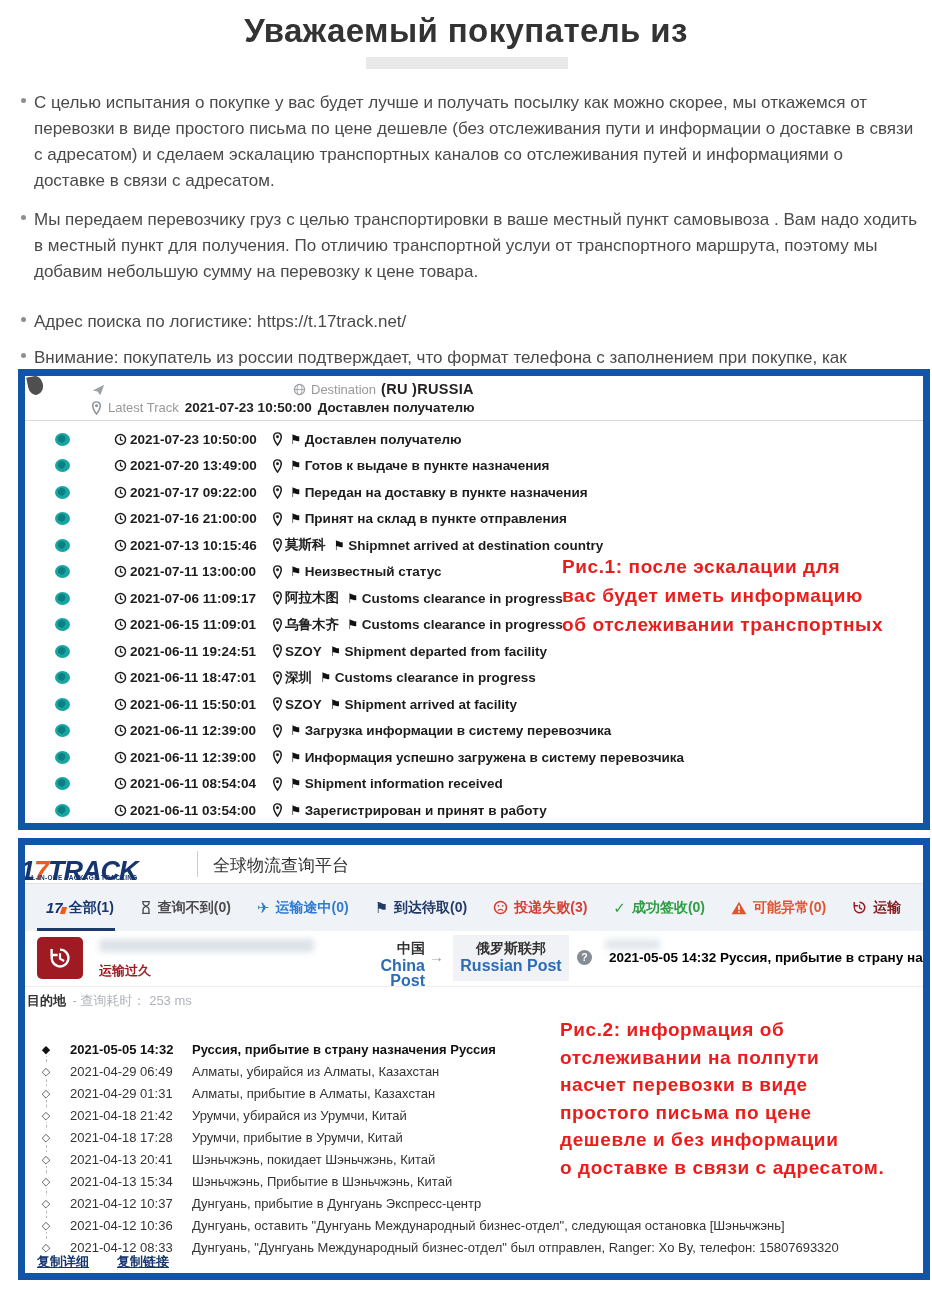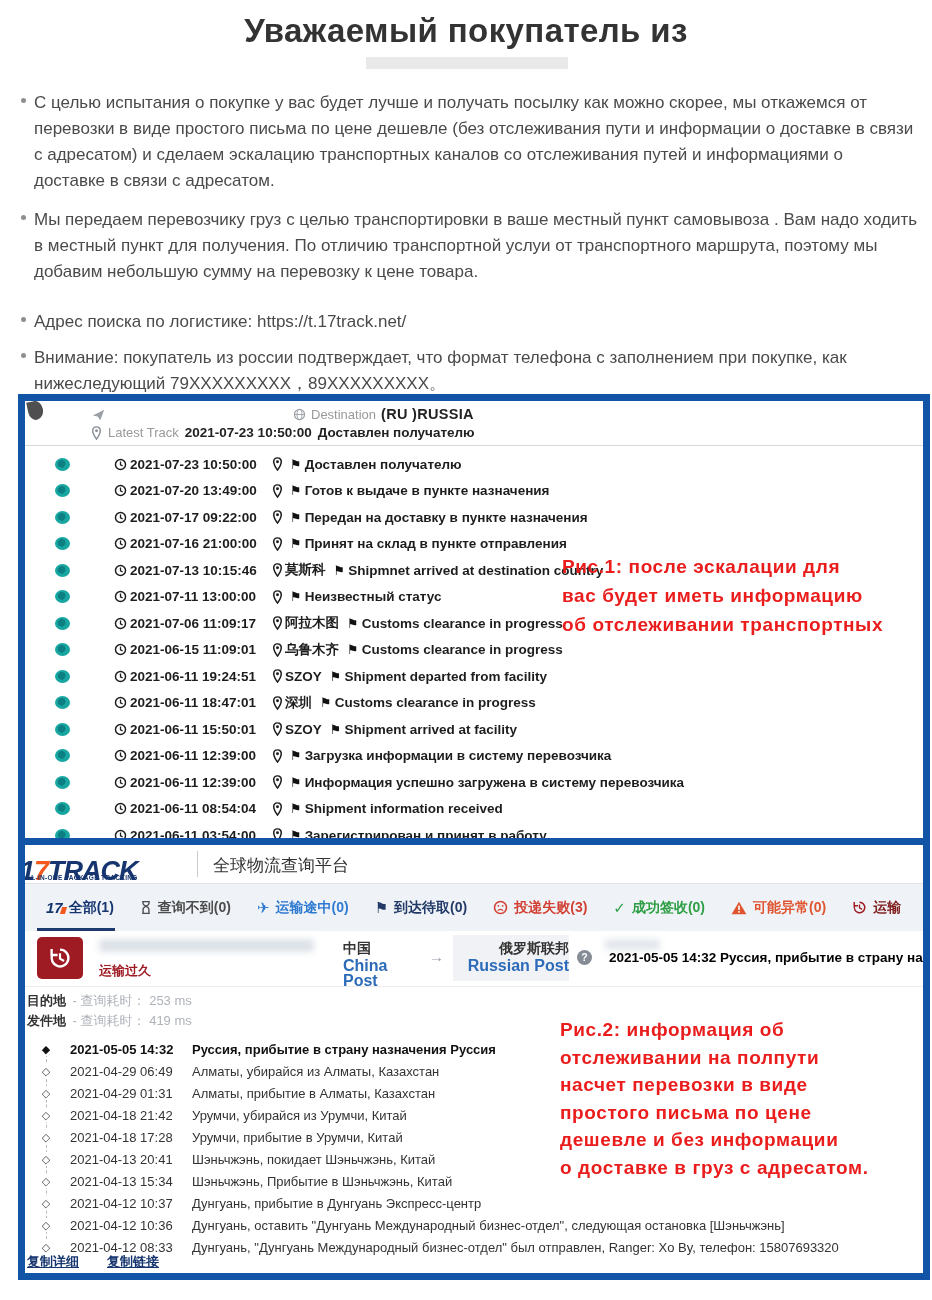--- a/index.html
+++ b/index.html
@@ -12,21 +12,21 @@
   .title-bar{position:absolute;top:57px;left:366px;width:202px;height:12px;background:#e9e9e9;}
   .bullets{position:absolute;top:90px;left:18px;width:900px;}
   .bullet{position:relative;padding-left:16px;font-size:17px;line-height:26px;color:#4a4a4a;margin:0 0 13px 0;}
   .bullet::before{content:'';position:absolute;left:3px;top:8px;width:5px;height:5px;border-radius:50%;background:#8f8f8f;}
   .bullet:nth-child(2){margin-bottom:24px;}
   .bullet:nth-child(3){margin-bottom:10px;}
 
   
   .fig{position:absolute;left:18px;width:912px;background:#fff;border:7px solid #1254a6;
        box-sizing:border-box;overflow:hidden;}
-  #fig1{top:394px;height:461px;}
+  #fig1{top:369px;height:461px;}
   #fig2{top:838px;height:442px;}
 
   
   .f1-head{position:relative;height:44px;border-bottom:1px solid #d9d9d9;}
   .comma{position:absolute;left:3px;top:0;width:15px;height:19px;background:#4f4f4f;
          border-radius:0 50% 55% 50%;transform:rotate(-12deg);}
   .pplane{position:absolute;left:66px;top:7px;}
   .dest-line{position:absolute;left:268px;top:5px;display:flex;align-items:center;gap:5px;
              font-size:13px;color:#999;}
   .dest-val{font-size:14.5px;font-weight:700;color:#222;letter-spacing:.3px;}
@@ -62,44 +62,44 @@
                   transform:skewX(-18deg);display:inline-block;}
   .gl{font-size:15px;line-height:1;}
   .chk{font-weight:800;}
 
   .f2-ship{position:relative;height:55px;background:#fff;border-bottom:1px solid #ececec;}
   .ship-ic{position:absolute;left:12px;top:6px;width:46px;height:42px;border-radius:5px;background:#9e1b23;
            display:flex;align-items:center;justify-content:center;}
   .blur1{position:absolute;left:74px;top:8px;width:215px;height:13px;background:#dde2e8;filter:blur(3px);border-radius:3px;}
   .blur2{position:absolute;left:580px;top:8px;width:55px;height:11px;background:#e3e7ec;filter:blur(3px);}
   .ship-label{position:absolute;left:74px;top:31px;font-size:13px;font-weight:700;color:#9e1b23;}
-  .orig{position:absolute;left:318px;top:7px;width:82px;text-align:left;}
+  .orig{position:absolute;left:318px;top:7px;width:82px;text-align:right;}
   .cn{font-size:14px;font-weight:700;color:#333;line-height:20px;}
   .en{font-size:16px;font-weight:700;color:#2b6bb8;line-height:15px;}
   .ship-arrow{position:absolute;left:404px;top:17px;color:#98a0aa;font-size:15px;}
   .destbox{position:absolute;left:428px;top:4px;width:116px;height:46px;background:#f1f2f5;
-           text-align:right;padding-top:3px;box-sizing:border-box;}
+           text-align:center;padding-top:3px;box-sizing:border-box;}
   .qmark{position:absolute;left:552px;top:19px;width:15px;height:15px;border-radius:50%;background:#858c96;
          color:#fff;font-size:10.5px;font-weight:700;text-align:center;line-height:15px;cursor:pointer;}
   .ship-latest{position:absolute;left:584px;top:19px;font-size:13.5px;font-weight:700;color:#000000;white-space:nowrap;}
 
   .f2-meta{position:relative;height:45px;padding-top:4px;}
   .meta-row{height:20px;font-size:13px;color:#aeb3ba;padding-left:2px;line-height:20px;}
   .meta-row b{color:#333;font-weight:700;margin-right:3px;}
 
   .f2-tl{position:relative;padding-top:2px;height:222px;box-sizing:border-box;}
   .f2-tl::before{content:'';position:absolute;left:21px;top:18px;height:185px;border-left:1px dashed #b9b9b9;}
   .tl{display:flex;align-items:center;height:22px;font-size:13px;color:#333;white-space:nowrap;}
   .tl-d{width:16px;flex:none;margin-left:13px;text-align:center;font-size:11px;color:#444;
         background:#fff;position:relative;z-index:1;line-height:14px;}
   .tl-time{margin-left:16px;width:122px;flex:none;}
   .tl.cur{font-weight:700;color:#111;}
   .tl.cur .tl-d{color:#111;}
 
-  .f2-foot{position:absolute;left:0;bottom:0;height:22px;padding-left:2px;display:flex;gap:28px;align-items:center;}
+  .f2-foot{position:absolute;left:0;bottom:0;height:22px;padding-left:12px;display:flex;gap:28px;align-items:center;}
   .flink{font-size:13px;font-weight:700;color:#16356f;text-decoration:underline;cursor:pointer;}
 
   
   .ann{position:absolute;color:#ea1c1c;font-size:19px;font-weight:700;letter-spacing:.6px;z-index:5;}
   #ann1{left:562px;top:552px;line-height:29px;}
   #ann2{left:560px;top:1016px;line-height:27.5px;}
 </style>
 </head>
 <body>
 
@@ -501,21 +501,20 @@
       <span class="ship-arrow">→</span>
       <div class="destbox">
         <div class="cn">俄罗斯联邦</div>
         <div class="en">Russian Post</div>
       </div>
       <span class="qmark">?</span>
       <div class="ship-latest">2021-05-05 14:32 Руссия, прибытие в страну на</div>
     </div>
     <div class="f2-meta">
         <div class="meta-row"><b>目的地</b> - 查询耗时： 253 ms</div>
-        <div class="meta-row"><b>发件地</b> - 查询耗时： 419 ms</div>
       </div>
     <div class="f2-tl">
         <div class="tl cur">
           <span class="tl-d">◆</span>
           <span class="tl-time">2021-05-05 14:32</span>
           <span class="tl-status">Руссия, прибытие в страну назначения Руссия</span>
         </div>
         <div class="tl">
           <span class="tl-d">◇</span>
           <span class="tl-time">2021-04-29 06:49</span>
@@ -572,15 +571,15 @@
       <div class="ann-line">Рис.1: после эскалации для</div>
       <div class="ann-line">вас будет иметь информацию</div>
       <div class="ann-line">об отслеживании транспортных</div>
     </div>
   <div class="ann" id="ann2">
       <div class="ann-line">Рис.2: информация об</div>
       <div class="ann-line">отслеживании на полпути</div>
       <div class="ann-line">насчет перевозки в виде</div>
       <div class="ann-line">простого письма по цене</div>
       <div class="ann-line">дешевле и без информации</div>
-      <div class="ann-line">о доставке в груз с адресатом.</div>
+      <div class="ann-line">о доставке в связи с адресатом.</div>
     </div>
 </div>
 
 </body></html>

